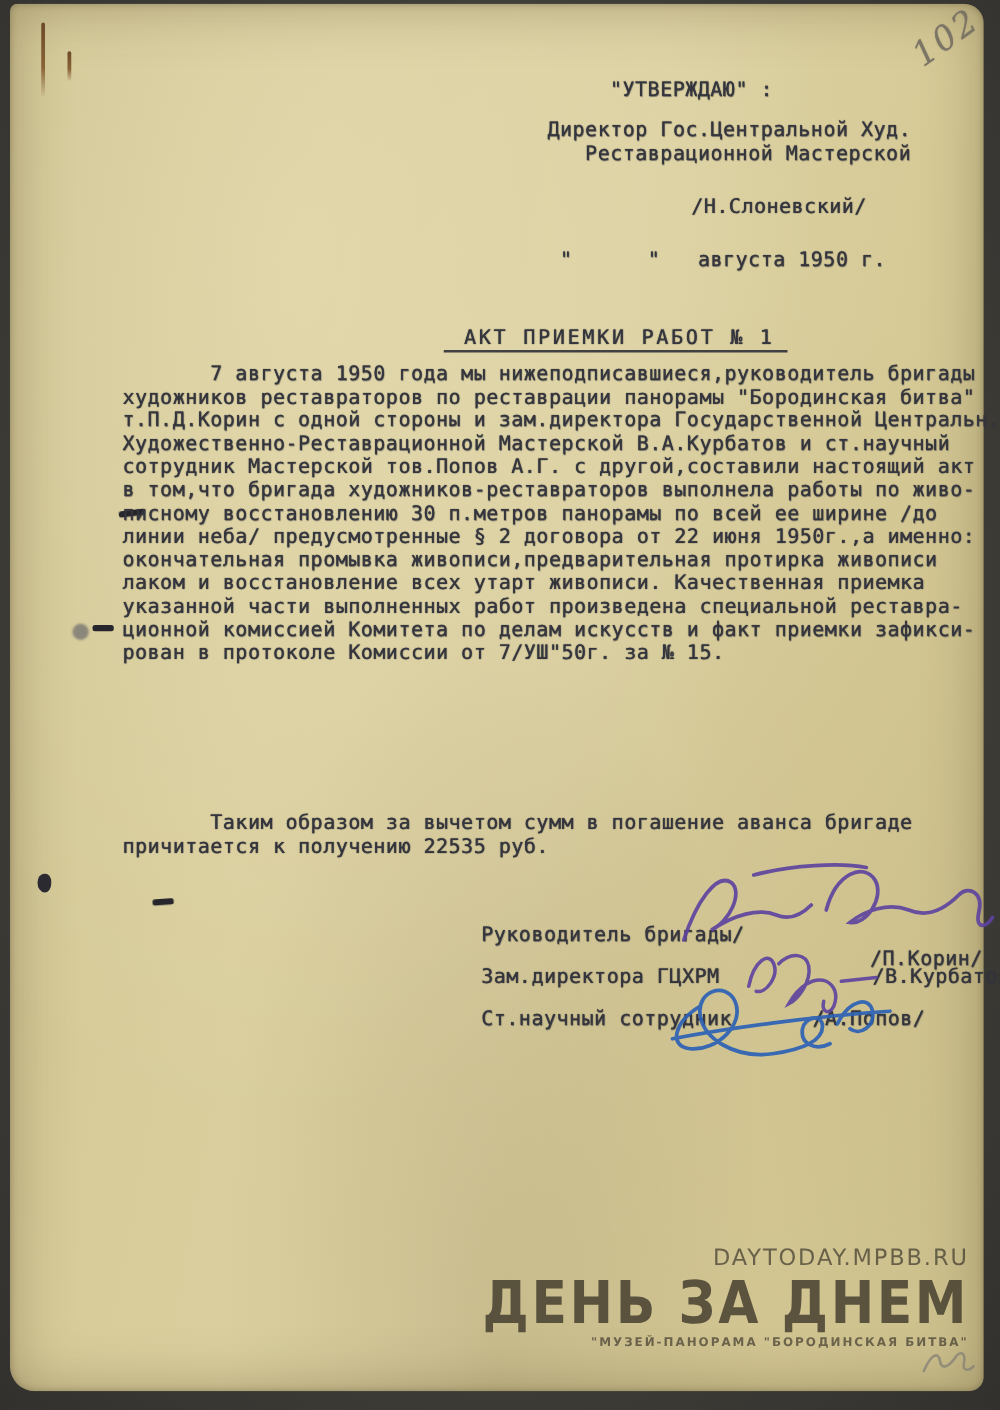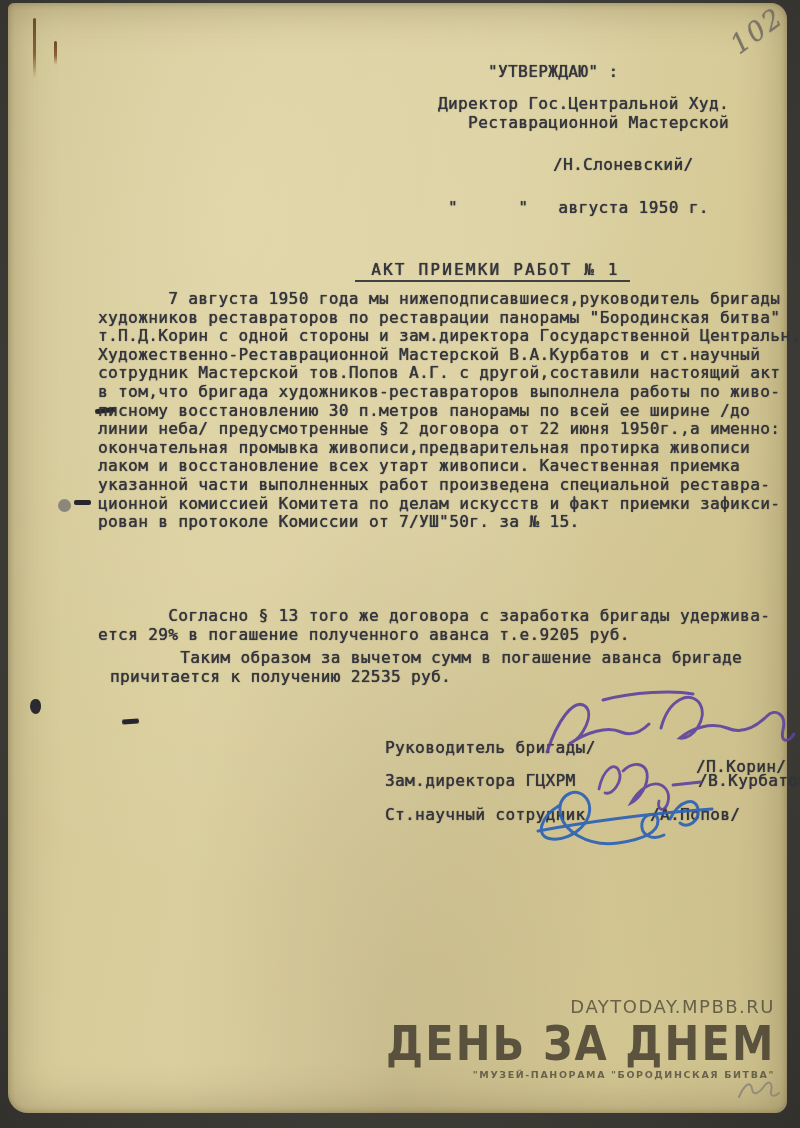--- a/index.html
+++ b/index.html
@@ -81,23 +81,21 @@
 Художественно-Реставрационной Мастерской В.А.Курбатов и ст.научный
 сотрудник Мастерской тов.Попов А.Г. с другой,составили настоящий акт
 в том,что бригада художников-реставраторов выполнела работы по живо-
 писному восстановлению 30 п.метров панорамы по всей ее ширине /до
 линии неба/ предусмотренные § 2 договора от 22 июня 1950г.,а именно:
 окончательная промывка живописи,предварительная протирка живописи
 лаком и восстановление всех утарт живописи. Качественная приемка
 указанной части выполненных работ произведена специальной реставра-
 ционной комиссией Комитета по делам искусств и факт приемки зафикси-
 рован в протоколе Комиссии от 7/УШ"50г. за № 15.</div>
-    <div class="typed" style="left:90px;top:604px;">       Согласно § 13 того же договора с заработка бригады удержива-
-ется 29% в погашение полученного аванса т.е.9205 руб.</div>
-    <div class="typed" style="left:90px;top:646px;margin-left:12px;">       Таким образом за вычетом сумм в погашение аванса бригаде
+    <div class="typed" style="left:90px;top:646px;">       Таким образом за вычетом сумм в погашение аванса бригаде
 причитается к получению 22535 руб.</div>
 
     <div class="typed" style="left:377px;top:736px;">Руководитель бригады/</div>
     <div class="typed sig-name" style="left:688px;top:755px;text-align:right;">/П.Корин/</div>
 
     <div class="typed" style="left:377px;top:769px;">Зам.директора ГЦХРМ</div>
     <div class="typed sig-name" style="left:690px;top:769px;">/В.Курбатов/</div>
 
     <div class="typed" style="left:377px;top:803px;">Ст.научный сотрудник</div>
     <div class="typed sig-name" style="left:642px;top:803px;">/А.Попов/</div>

